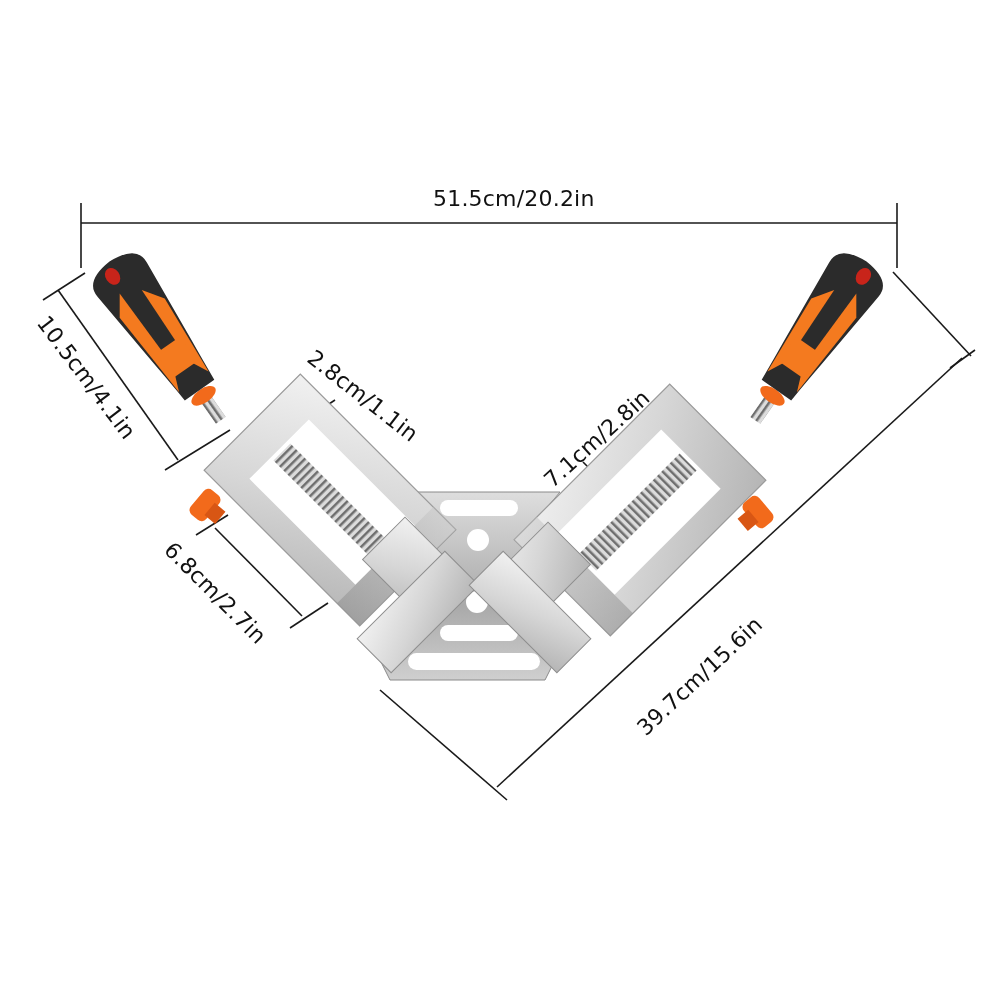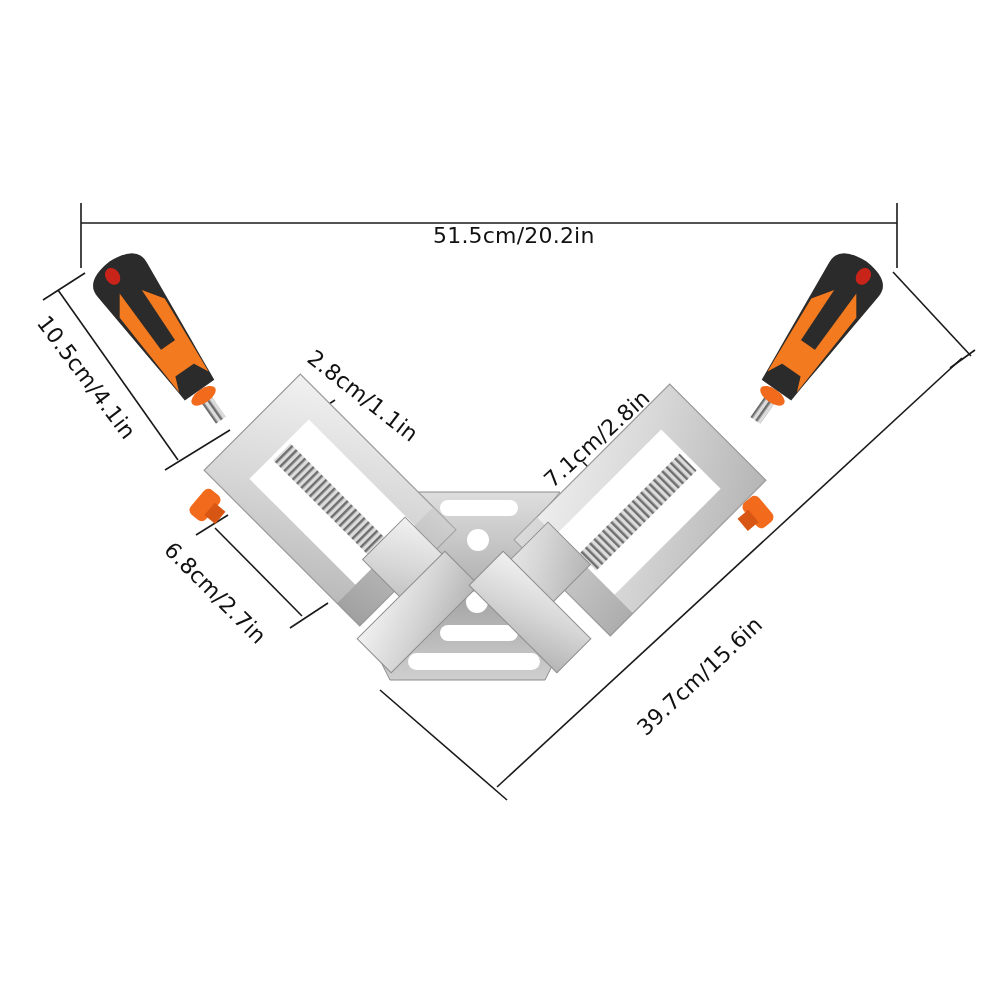--- a/index.html
+++ b/index.html
@@ -122,21 +122,21 @@
     <rect x="-6" y="62" width="12" height="30" fill="url(#thread)"></rect>
     <ellipse cx="0" cy="62" rx="14" ry="7" fill="#f26a1b"></ellipse>
     <path d="M-30 -80 Q-32 -100 0 -102 Q32 -100 30 -80 L22 10 Q20 30 18 55 L-18 55 Q-20 30 -22 10 Z" fill="#2b2b2b"></path>
     <path d="M-24 -40 L-10 -60 L-8 25 L-18 45 Z" fill="#f47a1f"></path>
     <path d="M24 -50 L10 -70 L8 20 L18 45 Z" fill="#f47a1f"></path>
     <path d="M-14 0 L14 0 L16 30 L-16 30 Z" fill="#f47a1f"></path>
     <ellipse cx="6" cy="-88" rx="7" ry="9" fill="#c8241a"></ellipse>
   </g>
 </svg>
 
-<div class="dim-label" style="left:433px; top:186px; transform:none;margin-top:37px;">51.5cm/20.2in</div>
+<div class="dim-label" style="left:433px; top:186px; transform:none;">51.5cm/20.2in</div>
 
 <div class="dim-label" style="left:52px; top:311px; transform:rotate(53deg);">10.5cm/4.1in</div>
 
 <div class="dim-label" style="left:318px; top:345px; transform:rotate(38deg);">2.8cm/1.1in</div>
 
 <div class="dim-label" style="left:177px; top:537px; transform:rotate(45deg);">6.8cm/2.7in</div>
 
 <div class="dim-label" style="left:539px; top:474px; transform:rotate(-42deg);">7.1cm/2.8in</div>
 
 <div class="dim-label" style="left:632px; top:722px; transform:rotate(-43deg);">39.7cm/15.6in</div>

